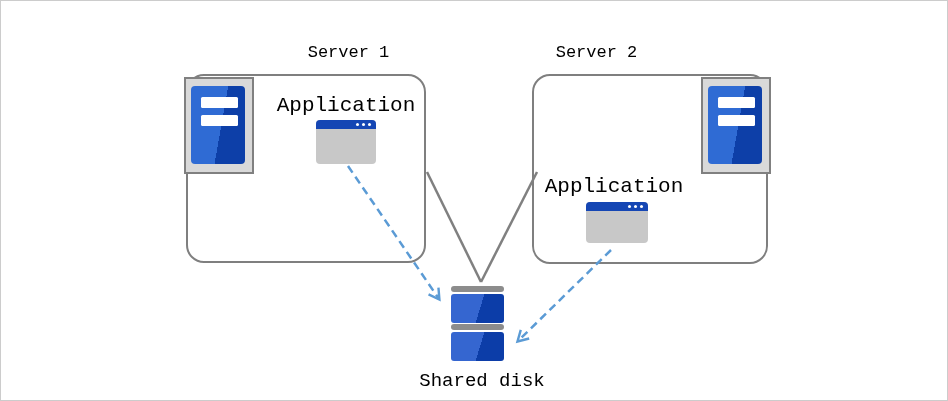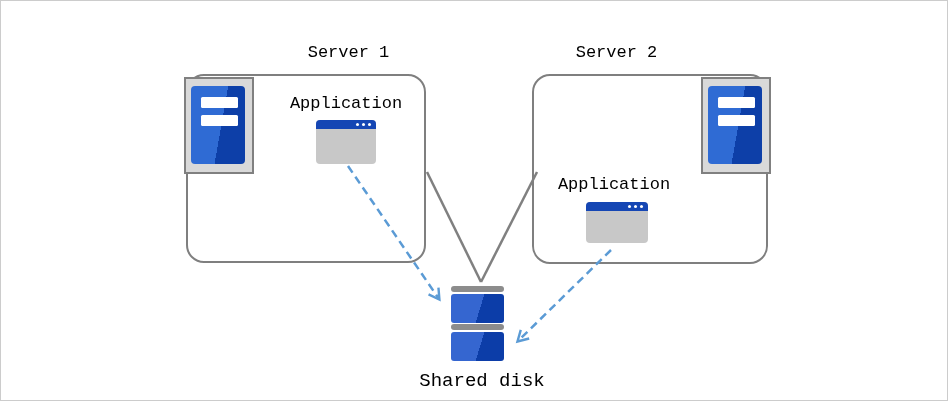--- a/index.html
+++ b/index.html
@@ -10,21 +10,21 @@
     --icon-frame-fill:#d9d9d9; --icon-frame-border:#808080;
   }
   html,body{margin:0;padding:0;background:#fff;}
   .canvas{
     position:relative; width:948px; height:401px; box-sizing:border-box;
     background:#fff; border:1px solid #cccccc; overflow:hidden;
     font-family:Liberation Mono, monospace; color:#000;
   }
   .label{position:absolute; text-align:center; white-space:nowrap;}
   .server-title{font-size:17px;}
-  .app-label{font-size:17px;}
+  .app-label{font-size:21px;}
   .disk-label{font-size:19px;}
 
   .server-box{
     position:absolute; background:#fff; box-sizing:border-box;
     border:2.5px solid var(--box-border,#7f7f7f); border-radius:18px;
   }
   #server1-box{left:185px; top:73px; width:240px; height:189px;}
   #server2-box{left:531px; top:73px; width:236px; height:190px;}
 
   .tower-frame{
@@ -62,21 +62,21 @@
     background:var(--disk-gray,#8c8c8c);
   }
   .disk-unit{
     position:absolute; left:450px; width:53px; height:29px; border-radius:3px;
     background:linear-gradient(107deg, var(--disk-blue-light,#3566d0) 54%, var(--disk-blue-dark,#0c3da8) 54%);
   }
   #disk-cap-1{top:285px;} #disk-unit-1{top:293px;}
   #disk-cap-2{top:323px;} #disk-unit-2{top:331px;}
 
   #server1-title{left:260px; top:42px; width:175px;}
-  #server2-title{left:528px; top:42px; width:175px;}
+  #server2-title{left:508px; top:42px; width:175px;}
   #app1-label{left:265px; top:93px;  width:160px;}
   #app2-label{left:533px; top:174px; width:160px;}
   #disk-label{left:401px; top:369px; width:160px;}
 
   svg.overlay{position:absolute; left:0; top:0; pointer-events:none;}
   line.connector{stroke:var(--connector,#808080); stroke-width:2.5;}
   line.arrow{stroke:var(--arrow,#5b9bd5); stroke-width:2.5; stroke-dasharray:8 5;}
   #arrowhead path{fill:none; stroke:var(--arrow,#5b9bd5); stroke-width:1.6;}
 </style>
 </head>

